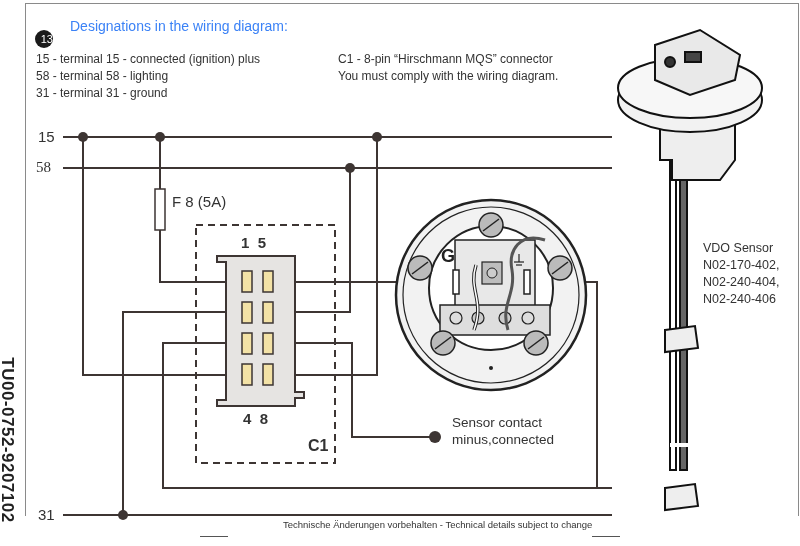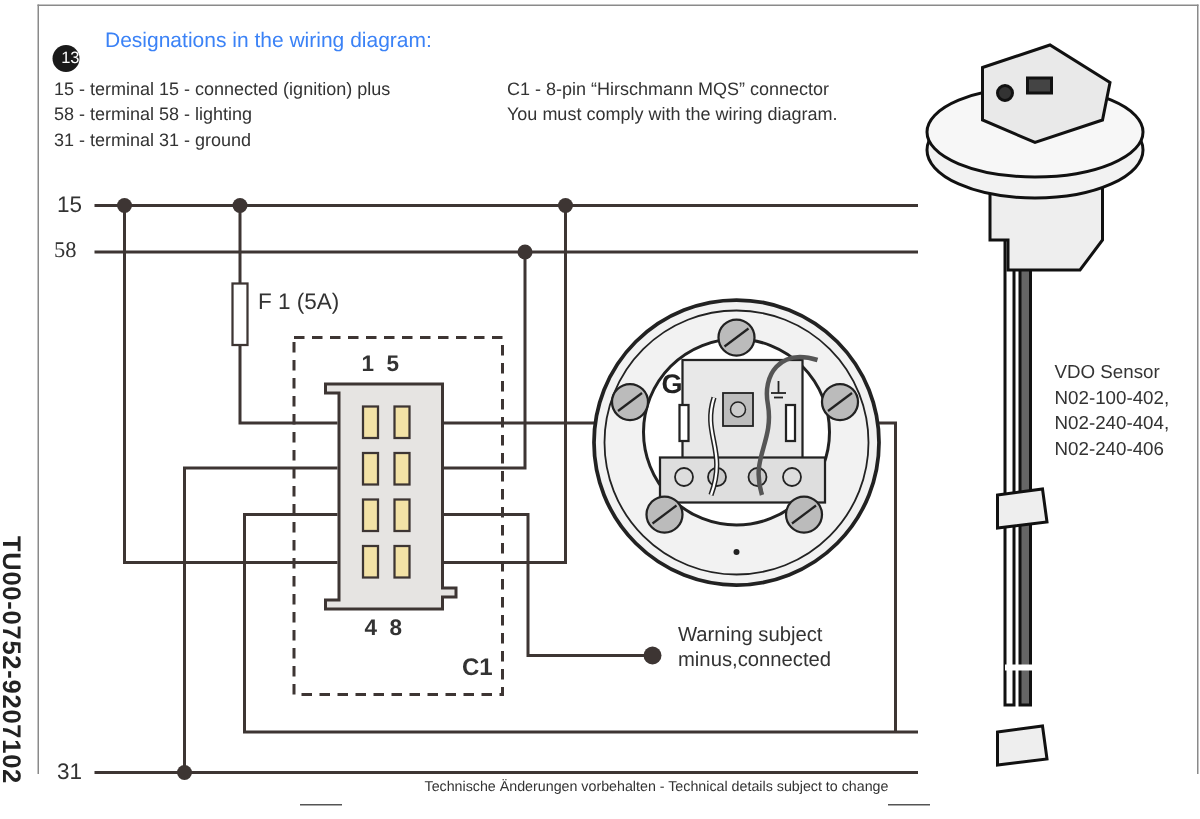--- a/index.html
+++ b/index.html
@@ -156,33 +156,33 @@
     <path d="M655,45 L700,30 L740,55 L735,80 L690,95 L655,80 Z" fill="#e9e9e9"></path>
     <circle cx="670" cy="62" r="5" fill="#333"></circle>
     <rect x="685" y="52" width="16" height="10" fill="#444"></rect>
 
     <path d="M665,330 L695,326 L698,348 L665,352 Z" fill="#eee"></path>
     <path d="M665,488 L695,484 L698,506 L665,510 Z" fill="#eee"></path>
   </g>
   <line x1="670" y1="445" x2="690" y2="445" stroke="#fff" stroke-width="4"></line>
 </svg>
 
-<div class="fuse-label">F 1 (5A)</div>
+<div class="fuse-label">F 8 (5A)</div>
 <div class="pin-label" style="left: 241px; top: 234px; white-space: pre;">1  5</div>
 <div class="pin-label" style="left: 243px; top: 410px; white-space: pre;">4  8</div>
 <div class="c1-label">C1</div>
 
 <div class="warn-text">
-  <div>Warning subject</div>
+  <div>Sensor contact</div>
   <div>minus,connected</div>
 </div>
 
 <div class="sensor-text">
   <div>VDO Sensor</div>
-  <div>N02-100-402,</div>
+  <div>N02-170-402,</div>
   <div>N02-240-404,</div>
   <div>N02-240-406</div>
 </div>
 
 <div class="sidecode">TU00-0752-9207102</div>
 
 <div class="footer-line-l"></div>
 <div class="footer">Technische Änderungen vorbehalten  -  Technical details subject to change</div>
 <div class="footer-line-r"></div>
 

